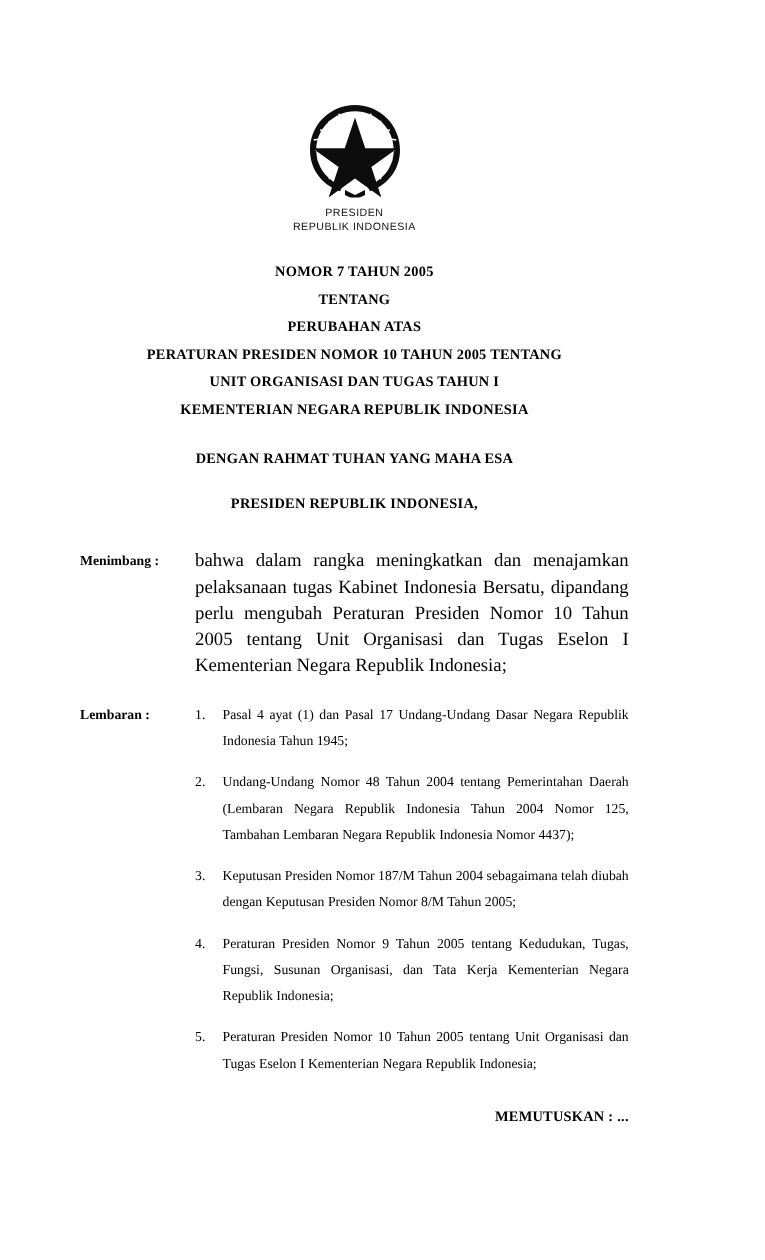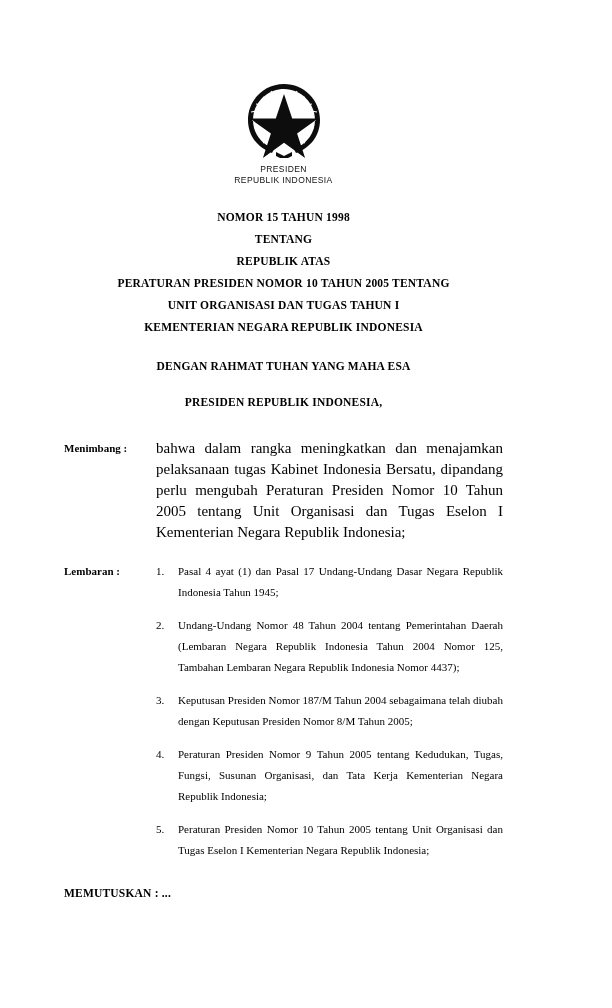--- a/index.html
+++ b/index.html
@@ -122,22 +122,22 @@
   }
   .num-text {
     flex: 1 1 auto;
     font-size: 11px;
     line-height: 21px;
     text-align: justify;
   }
 
   .footer-note {
     margin-top: 26px;
-    padding: 0 64px 0 64px;
-    text-align: left;
+    padding: 0 64px 0 92px;
+    text-align: right;
     font-weight: bold;
     font-size: 11.5px;
     letter-spacing: 0.2px;
   }
 </style>
 </head>
 <body>
 
 <div class="page">
 
@@ -177,23 +177,23 @@
       </svg>
     </div>
   </div>
 
   <div class="emblem-caption">
     <div>PRESIDEN</div>
     <div>REPUBLIK INDONESIA</div>
   </div>
 
   <div class="title-block">
-    <span class="ln">NOMOR  15  TAHUN  1998</span>
+    <span class="ln">NOMOR  7  TAHUN  2005</span>
     <span class="ln">TENTANG</span>
-    <span class="ln">REPUBLIK  ATAS</span>
+    <span class="ln">PERUBAHAN  ATAS</span>
     <span class="ln">PERATURAN PRESIDEN NOMOR 10 TAHUN 2005 TENTANG</span>
     <span class="ln">UNIT ORGANISASI DAN TUGAS TAHUN I</span>
     <span class="ln">KEMENTERIAN NEGARA REPUBLIK INDONESIA</span>
   </div>
 
   <div class="title-sub">DENGAN RAHMAT TUHAN YANG MAHA ESA</div>
   <div class="title-sub2">PRESIDEN REPUBLIK INDONESIA,</div>
 
   <div class="body">
 

